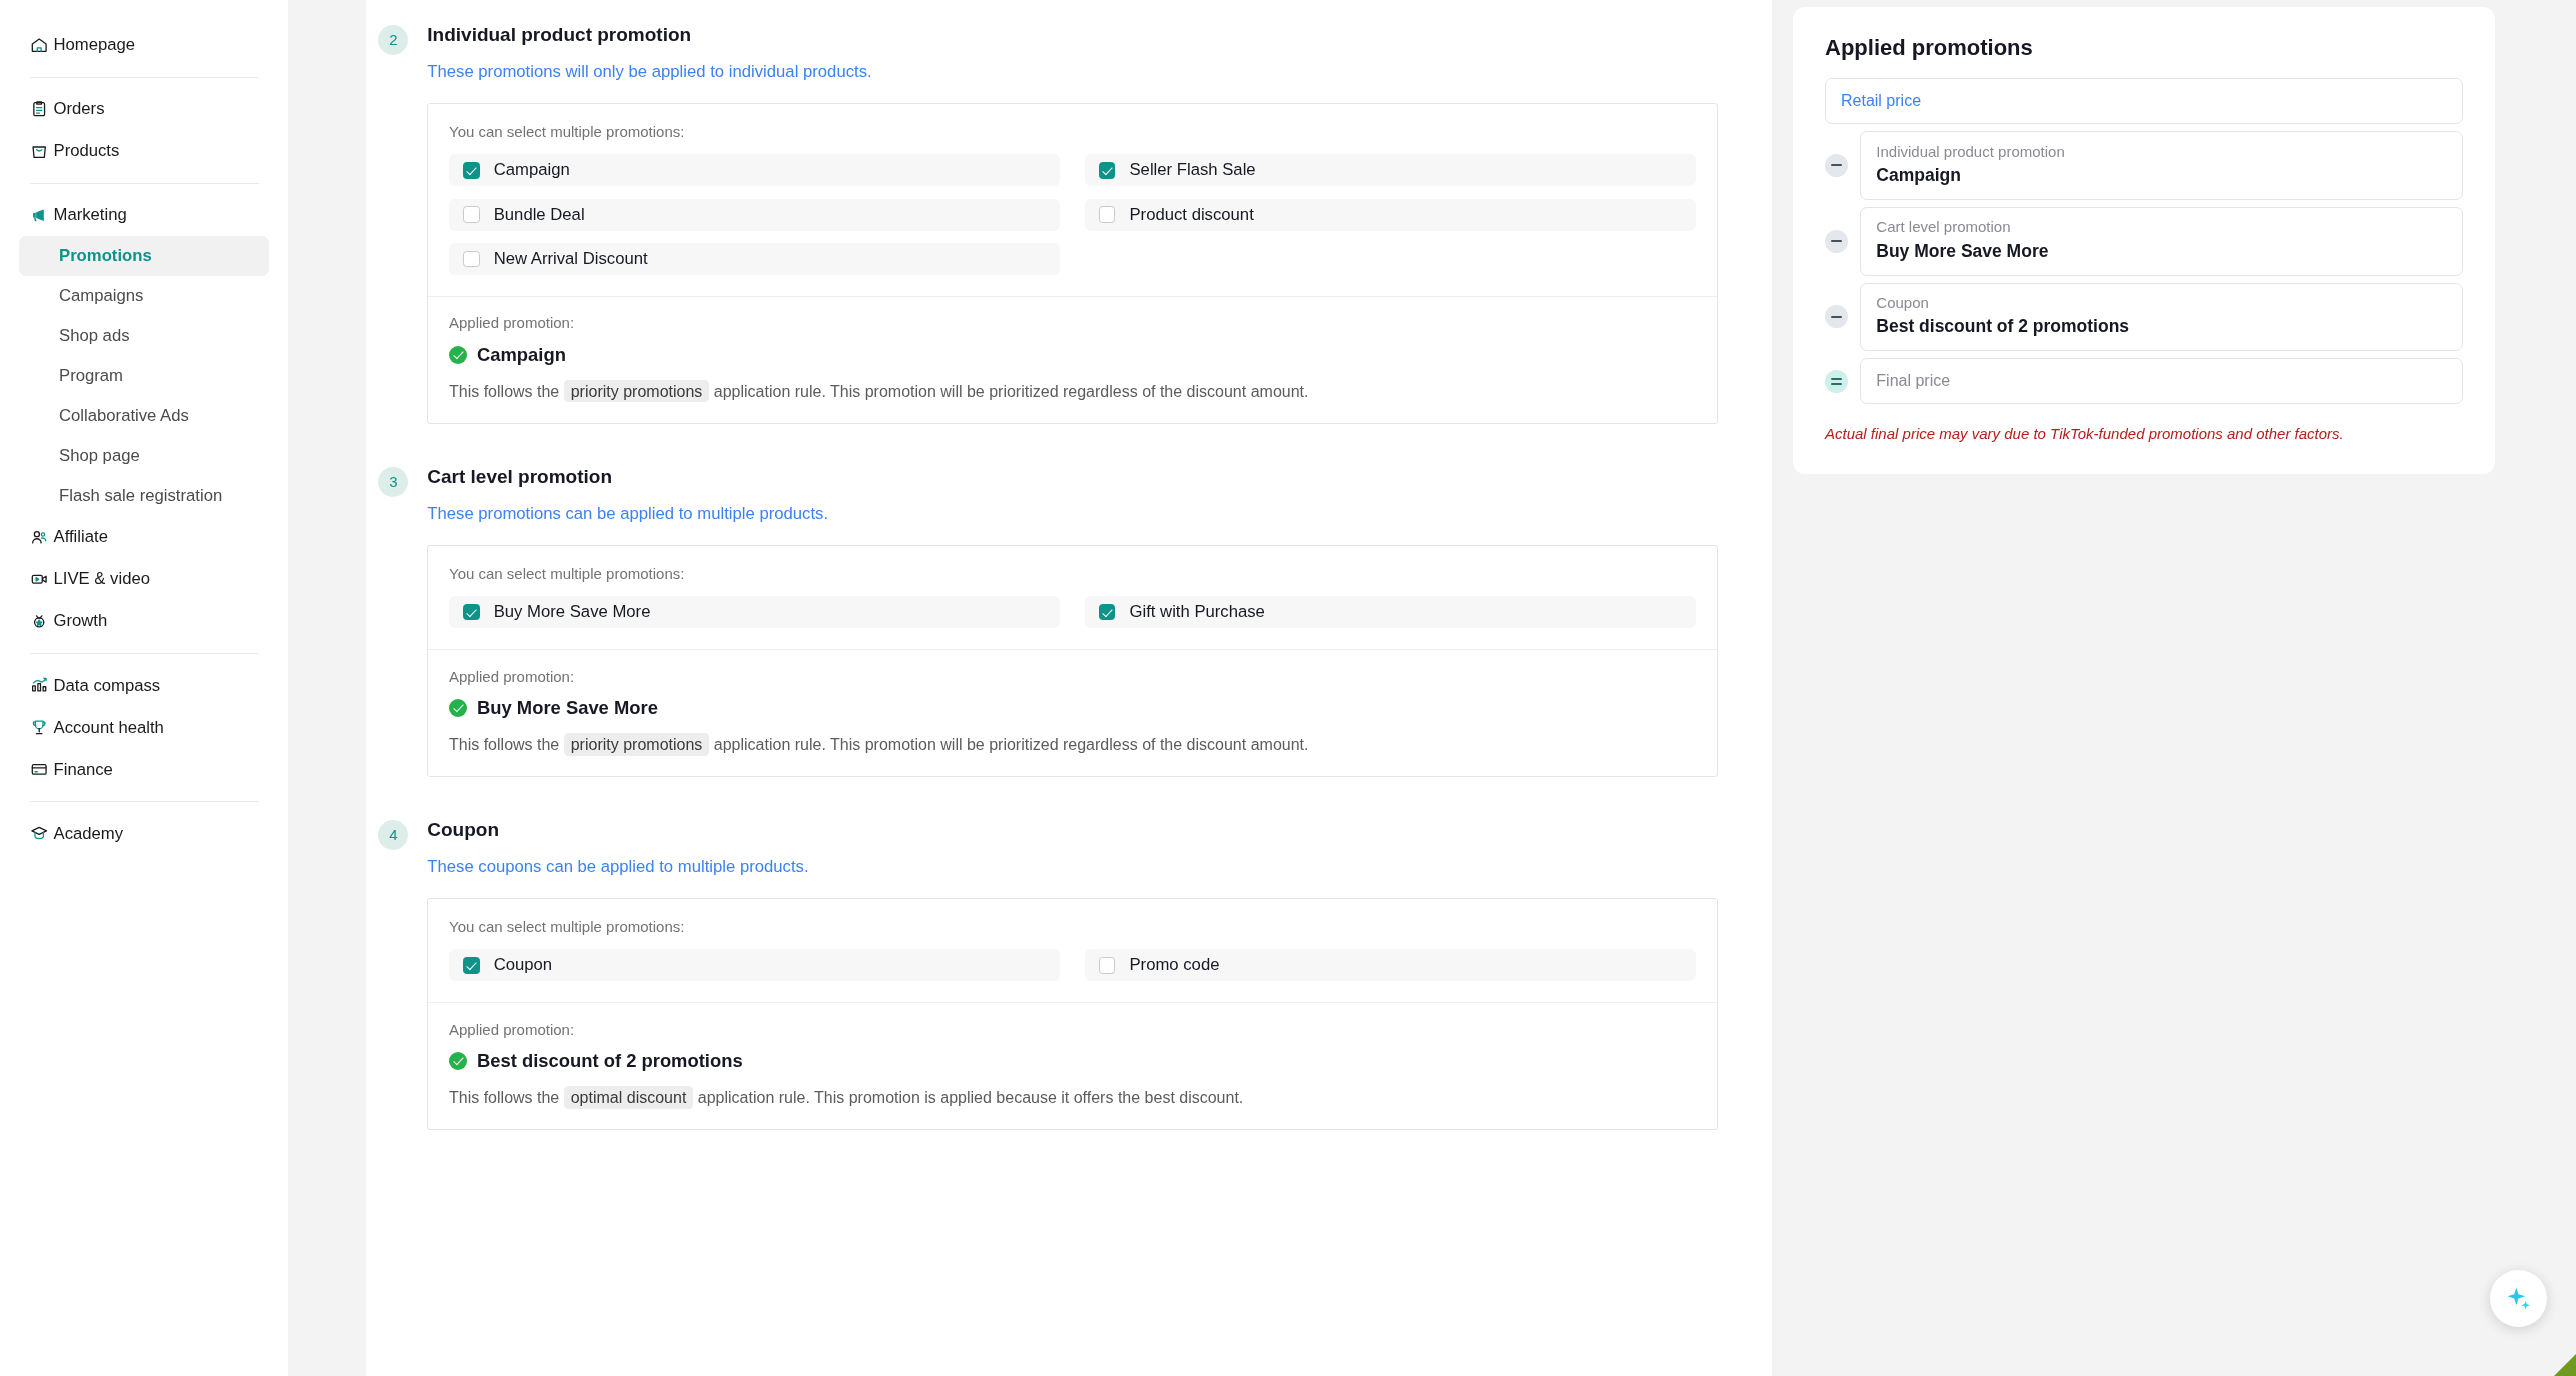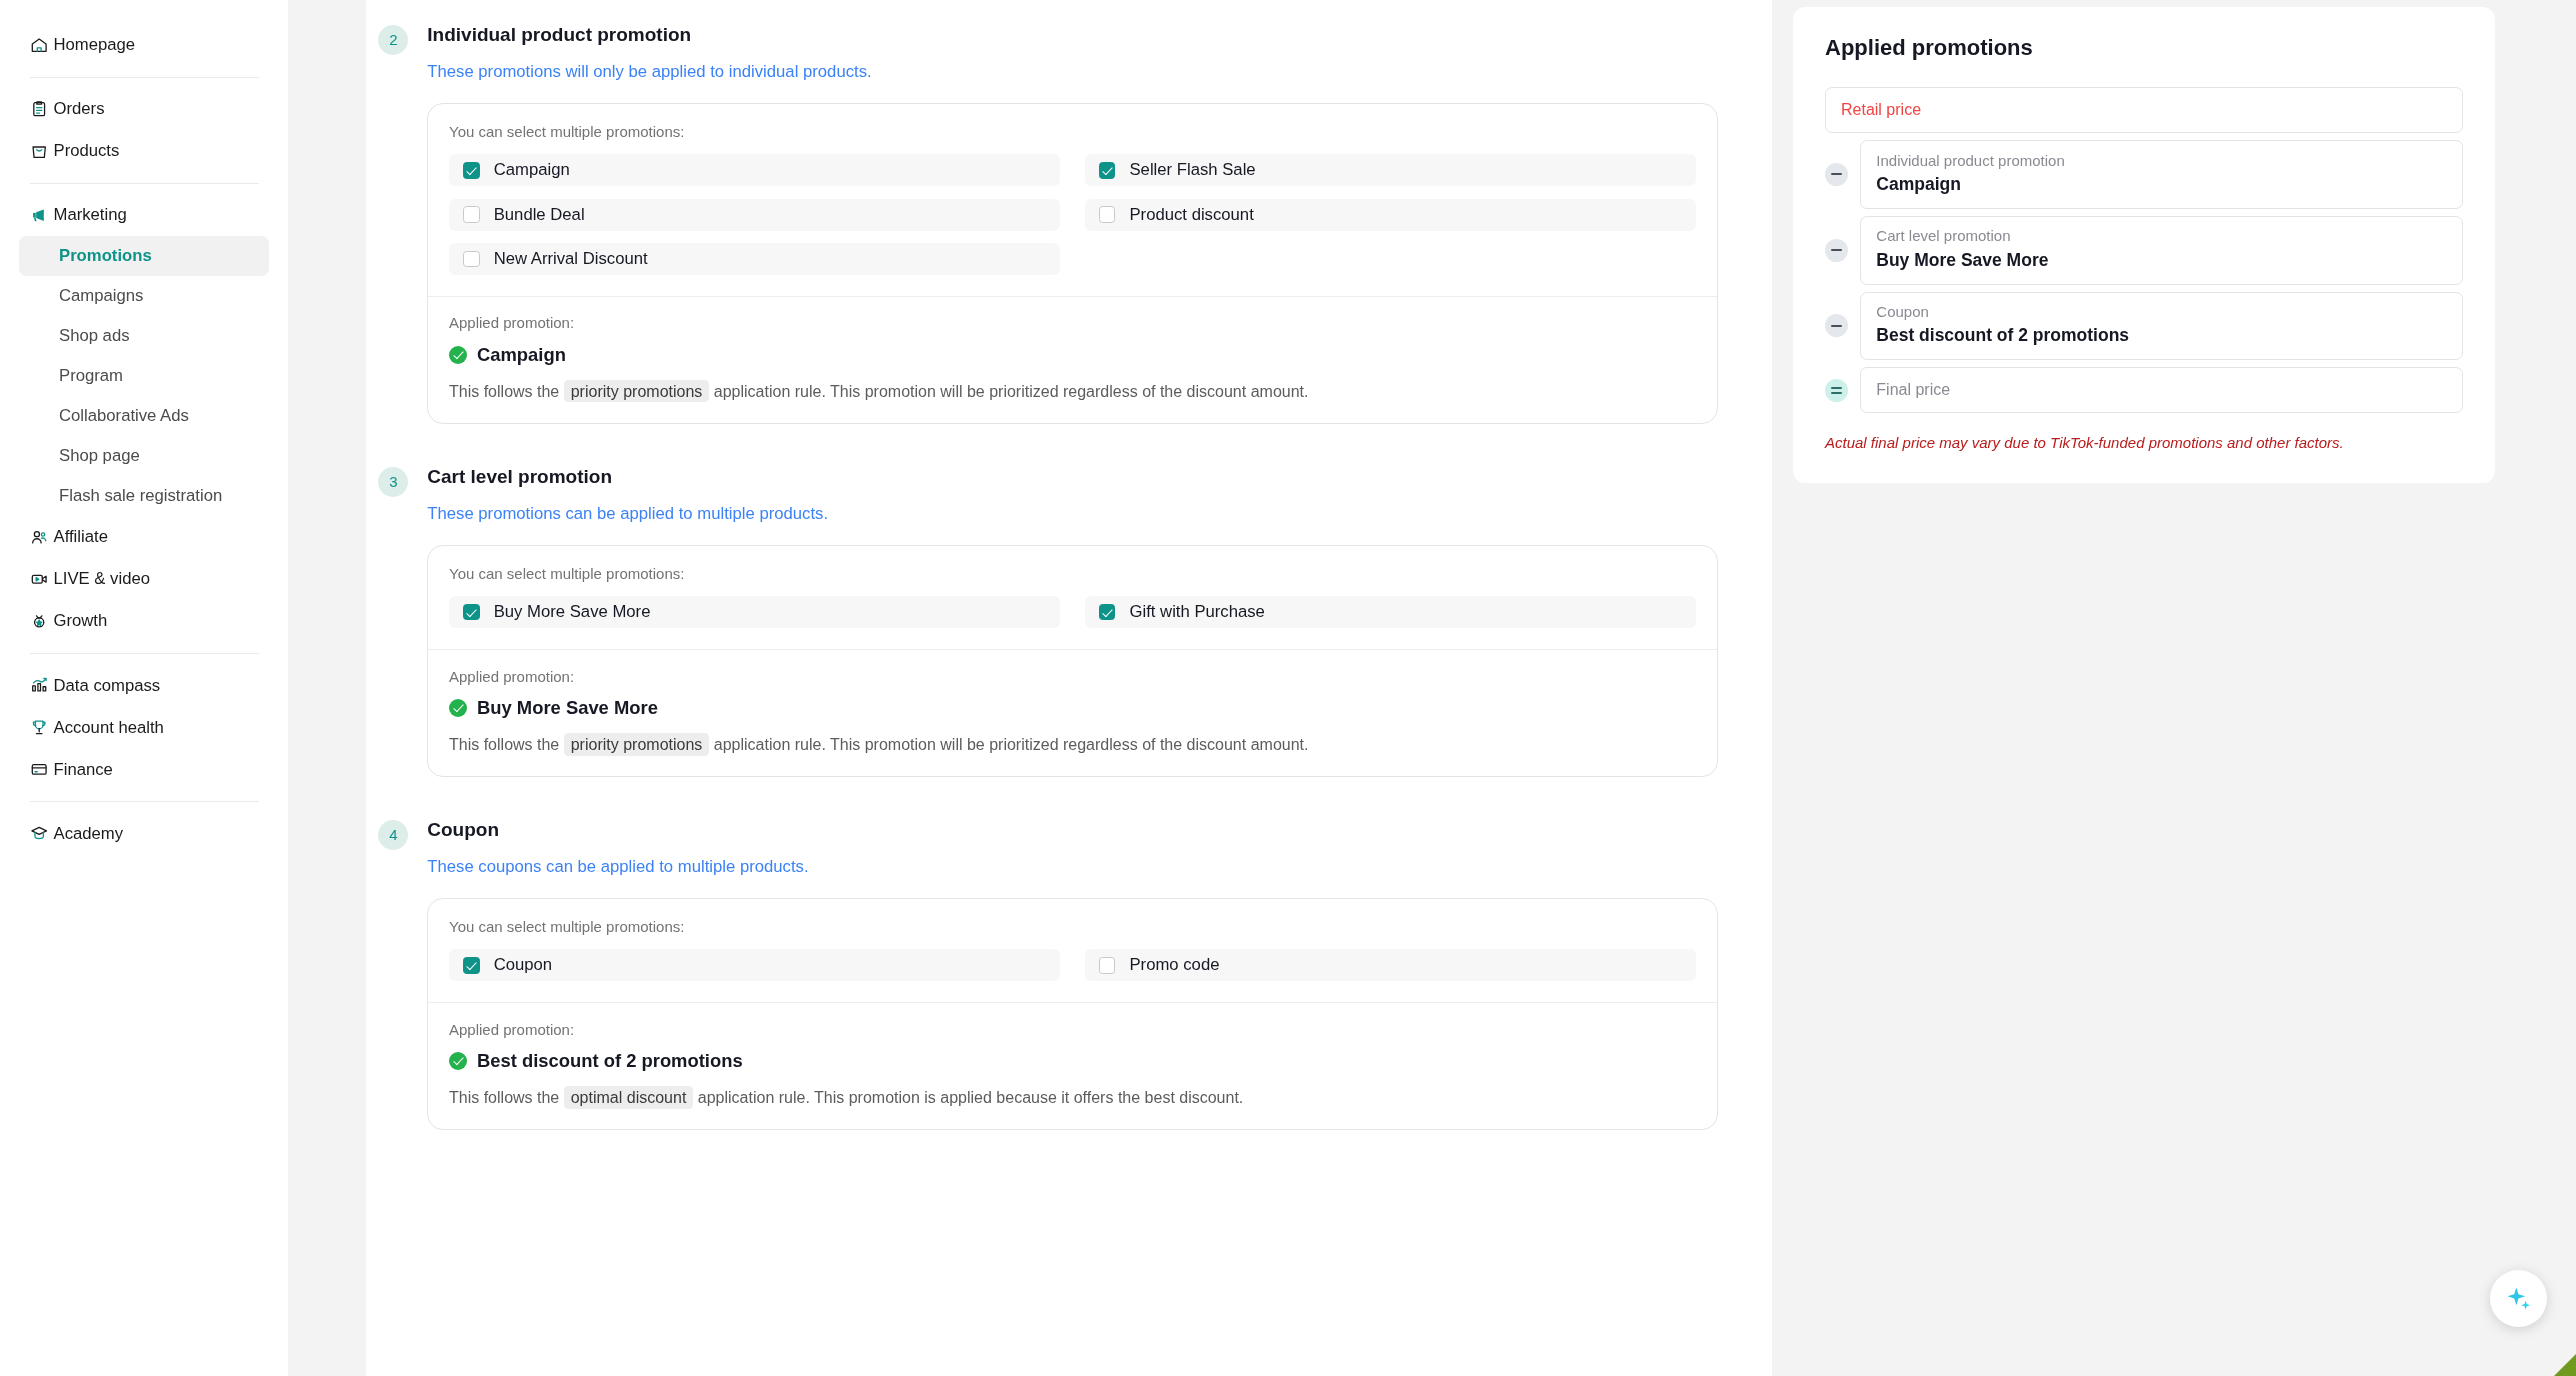--- a/index.html
+++ b/index.html
@@ -49,21 +49,21 @@
     background: #ddedea; color: #0e9389; font-size: 15px;
     display: flex; align-items: center; justify-content: center;
     font-weight: 500; margin-top: 1.8px;
   }
   .sec-titles { flex: 1; }
   .sec-title { font-size: 19px; font-weight: 700; color: #161823; line-height: 1.3; }
   .sec-desc { font-size: 16.7px; color: #3b82f6; margin-top: 12.3px; line-height: 1.4; }
 
   .card {
     margin: 20px 0 0 61px; width: 1291px;
-    border: 0.9px solid #e4e4e4; border-radius: 16px; background: #fff;
+    border: 0.9px solid #e4e4e4; border-radius: 3px; background: #fff;
     overflow: hidden;
   }
   .card-top { padding: 19px 21px 21px 21px; }
   .hint { font-size: 15px; color: #737373; margin-bottom: 14px; }
   .chk-grid { display: grid; grid-template-columns: 1fr 1fr; gap: 12.3px 24.6px; }
   .chk-row {
     display: flex; align-items: center; gap: 14px;
     background: #f7f7f7; border-radius: 6.1px;
     height: 32px; padding: 0 14px; cursor: pointer;
   }
@@ -102,23 +102,23 @@
 
   
   .gutter-right { width: 21px; flex: 0 0 21px; background: #f3f3f3; height: 1377px; }
   .rightcol { flex: 1; background: #f3f3f3; height: 1377px; padding: 7px 80px 0 0; }
   .rcard {
     width: 702px; background: #fff; border-radius: 12.3px;
     padding: 28px 32px 30px 32px;
   }
   .rcard-title { font-size: 22px; font-weight: 700; color: #161823; }
   .price-box {
-    margin-top: 26px; height: 46px; border: 0.9px solid #e4e4e4;
+    margin-top: 17px; height: 46px; border: 0.9px solid #e4e4e4;
     border-radius: 7px; display: flex; align-items: center;
-    padding: 0 15px; font-size: 16px; color: #ef4444;
+    padding: 0 15px; font-size: 16px; color: #3b82f6;
   }
   .op-row { display: flex; align-items: center; gap: 0; margin-top: 7px; }
   .op-badge {
     width: 23px; height: 23px; flex: 0 0 23px; border-radius: 50%;
     background: #e4e7eb; display: flex; align-items: center; justify-content: center;
     margin-right: 12.3px; color: #4a4f58;
   }
   .op-badge.eq { background: #cdf0ea; color: #2b6f68; }
   .op-badge .bar { width: 10.5px; height: 2.1px; background: currentColor; border-radius: 1.8px; }
   .op-badge .bar2 { width: 10.5px; height: 2.1px; background: currentColor; border-radius: 1.8px; margin-top: 2.6px; }

